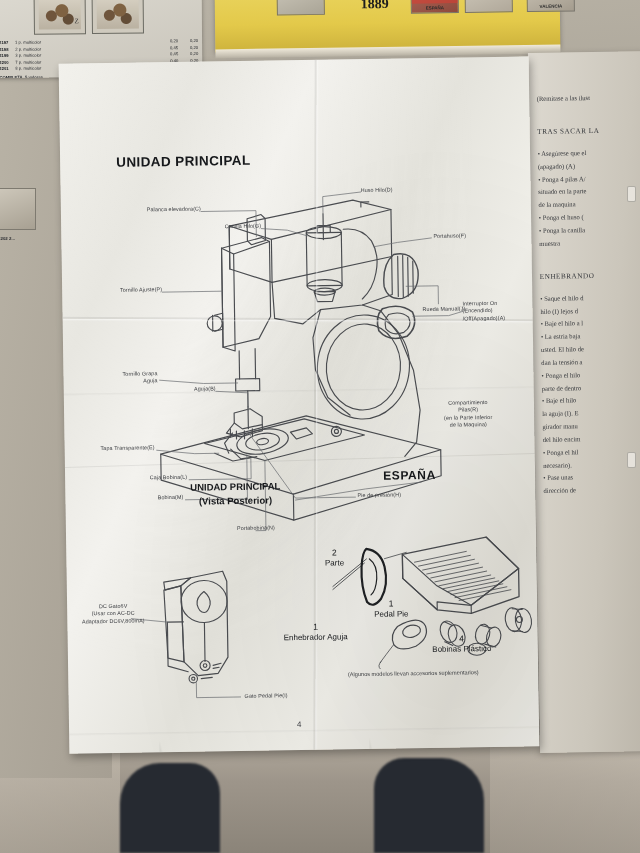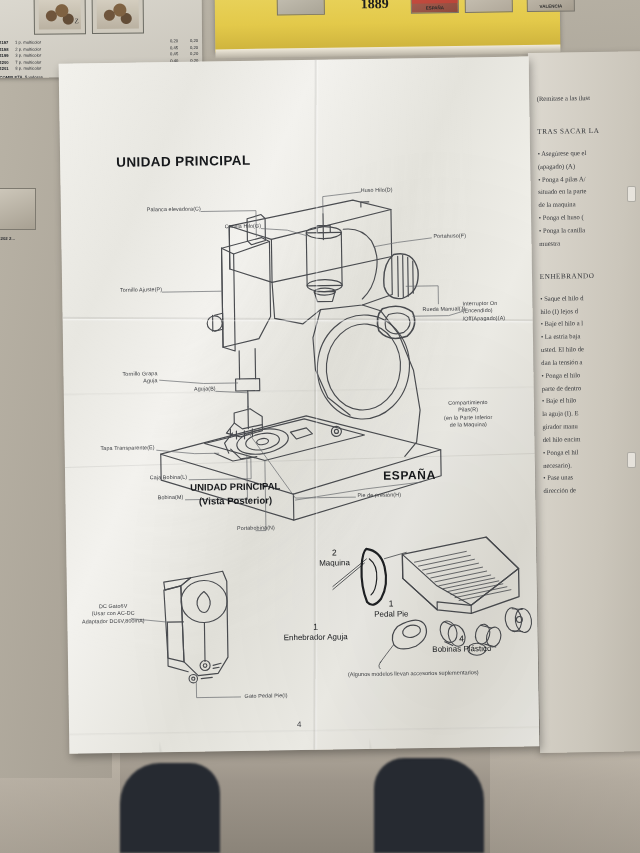--- a/index.html
+++ b/index.html
@@ -502,21 +502,21 @@
 (en la Parte Inferior
 de la Maquina)</div>
 
     <div class="lbl c" style="left:6px; top:540px; width:80px;">DC Gato6V
 (Usar con AC-DC
 Adaptador DC6V,800mA)</div>
     <div class="lbl" style="left:176px; top:632px;">Gato Pedal Pie(I)</div>
 
     <div class="acc-lbl" style="left:238px; top:488px; width:60px;">
       <div class="acc-num">2</div>
-      <div>Maquina</div>
+      <div>Parte</div>
     </div>
     <div class="acc-lbl" style="left:288px; top:540px; width:72px;">
       <div class="acc-num">1</div>
       <div>Pedal Pie</div>
     </div>
     <div class="acc-lbl" style="left:186px; top:562px; width:124px;">
       <div class="acc-num">1</div>
       <div>Enhebrador Aguja</div>
     </div>
     <div class="acc-lbl" style="left:332px; top:576px; width:124px;">

